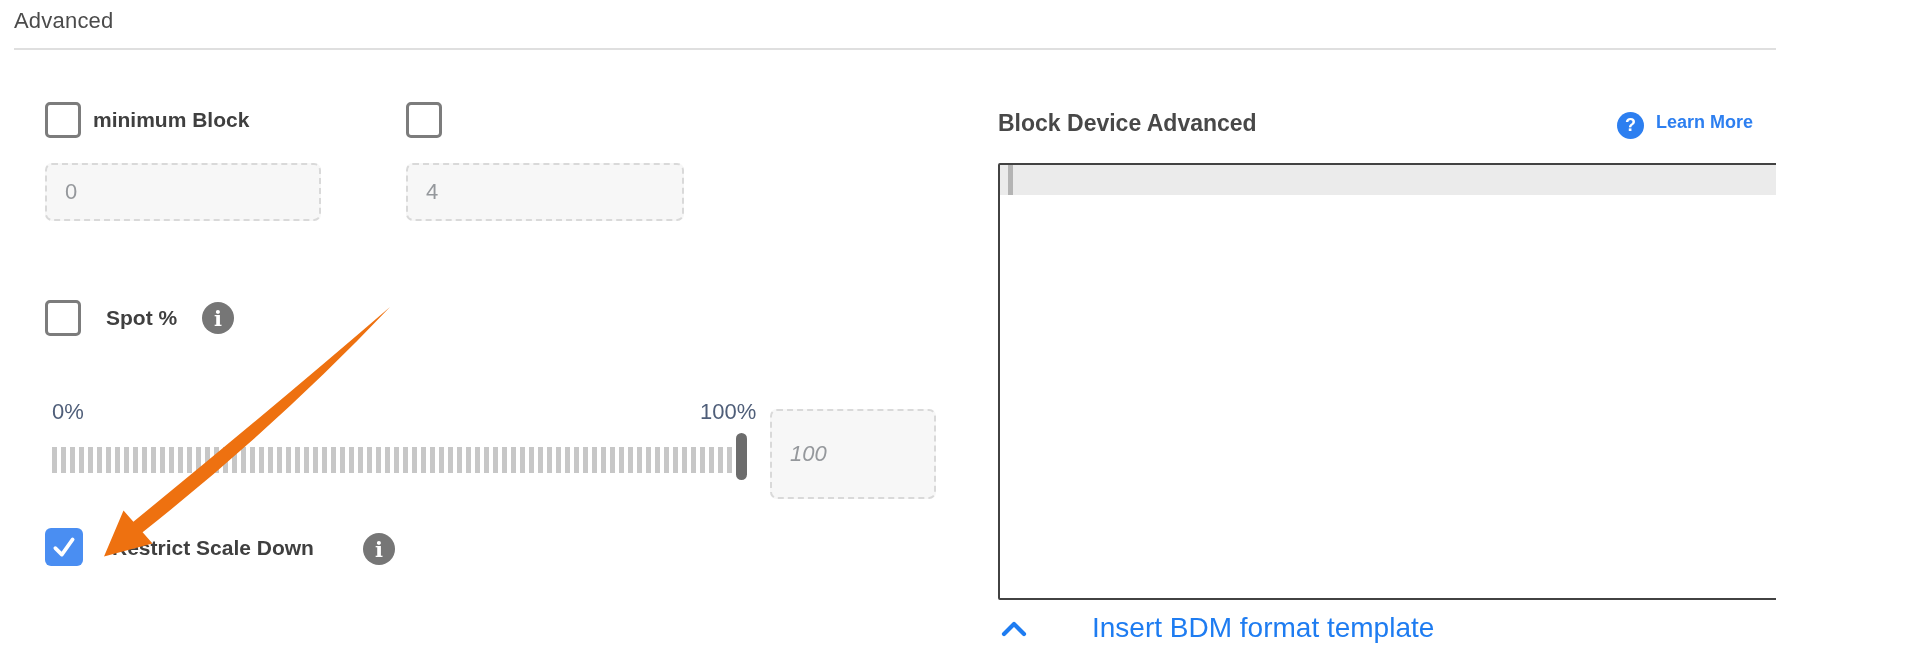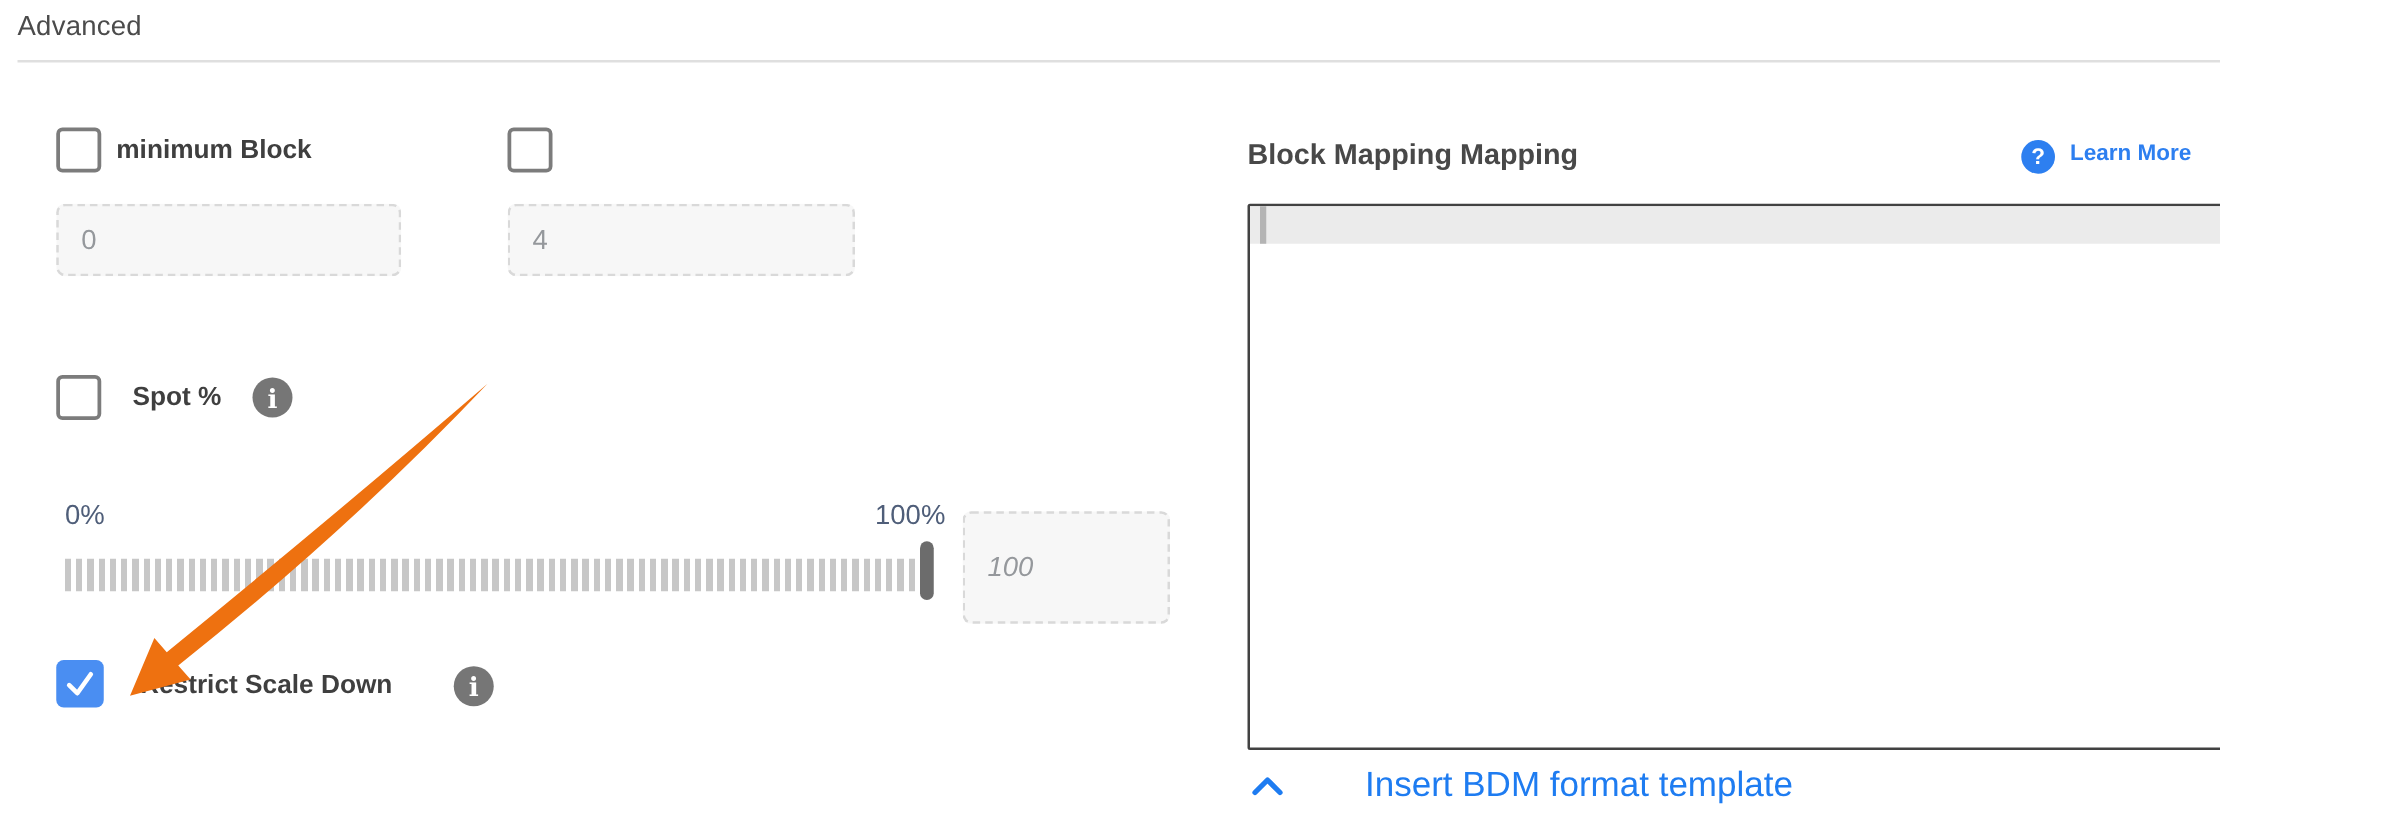--- a/index.html
+++ b/index.html
@@ -113,21 +113,21 @@
       <polyline points="4,13 10,19 20,5" fill="none" stroke="#ffffff" stroke-width="3.4" stroke-linecap="round" stroke-linejoin="round"></polyline>
     </svg>
   </div>
   <div class="abs cb-label" style="left:112px; top:529px; line-height:38px;">Restrict Scale Down</div>
   <div class="abs info-icon" style="left:363px; top:533px;">i</div>
 
   <svg class="abs arrow-annotation" width="1920" height="656" viewBox="0 0 1920 656">
     <path d="M390,307 Q278,425 142.6,532.3 L152.5,543.6 L104,556.6 L123.5,510.4 L133.4,521.7 Q268,412 390,307 Z" fill="#ee7110"></path>
   </svg>
 
-  <div class="abs bdm-title">Block Mapping Mapping</div>
+  <div class="abs bdm-title">Block Device Advanced</div>
 
   <div class="abs q-icon" style="left:1617px; top:112px;">?</div>
   <div class="abs link-text blue" style="left:1656px; top:112px;">Learn More</div>
 
   <div class="abs" style="left:1798px; top:111px; width:28px; height:30px; cursor:pointer;">
     <svg width="28" height="30" viewBox="0 0 28 30">
       <rect x="9.5" y="3.5" width="15" height="15" rx="4" fill="none" stroke="#2d7ff0" stroke-width="2.6"></rect>
       <rect x="3.5" y="9.5" width="15" height="15" rx="4" fill="#ffffff" stroke="#2d7ff0" stroke-width="2.6"></rect>
     </svg>
   </div>

